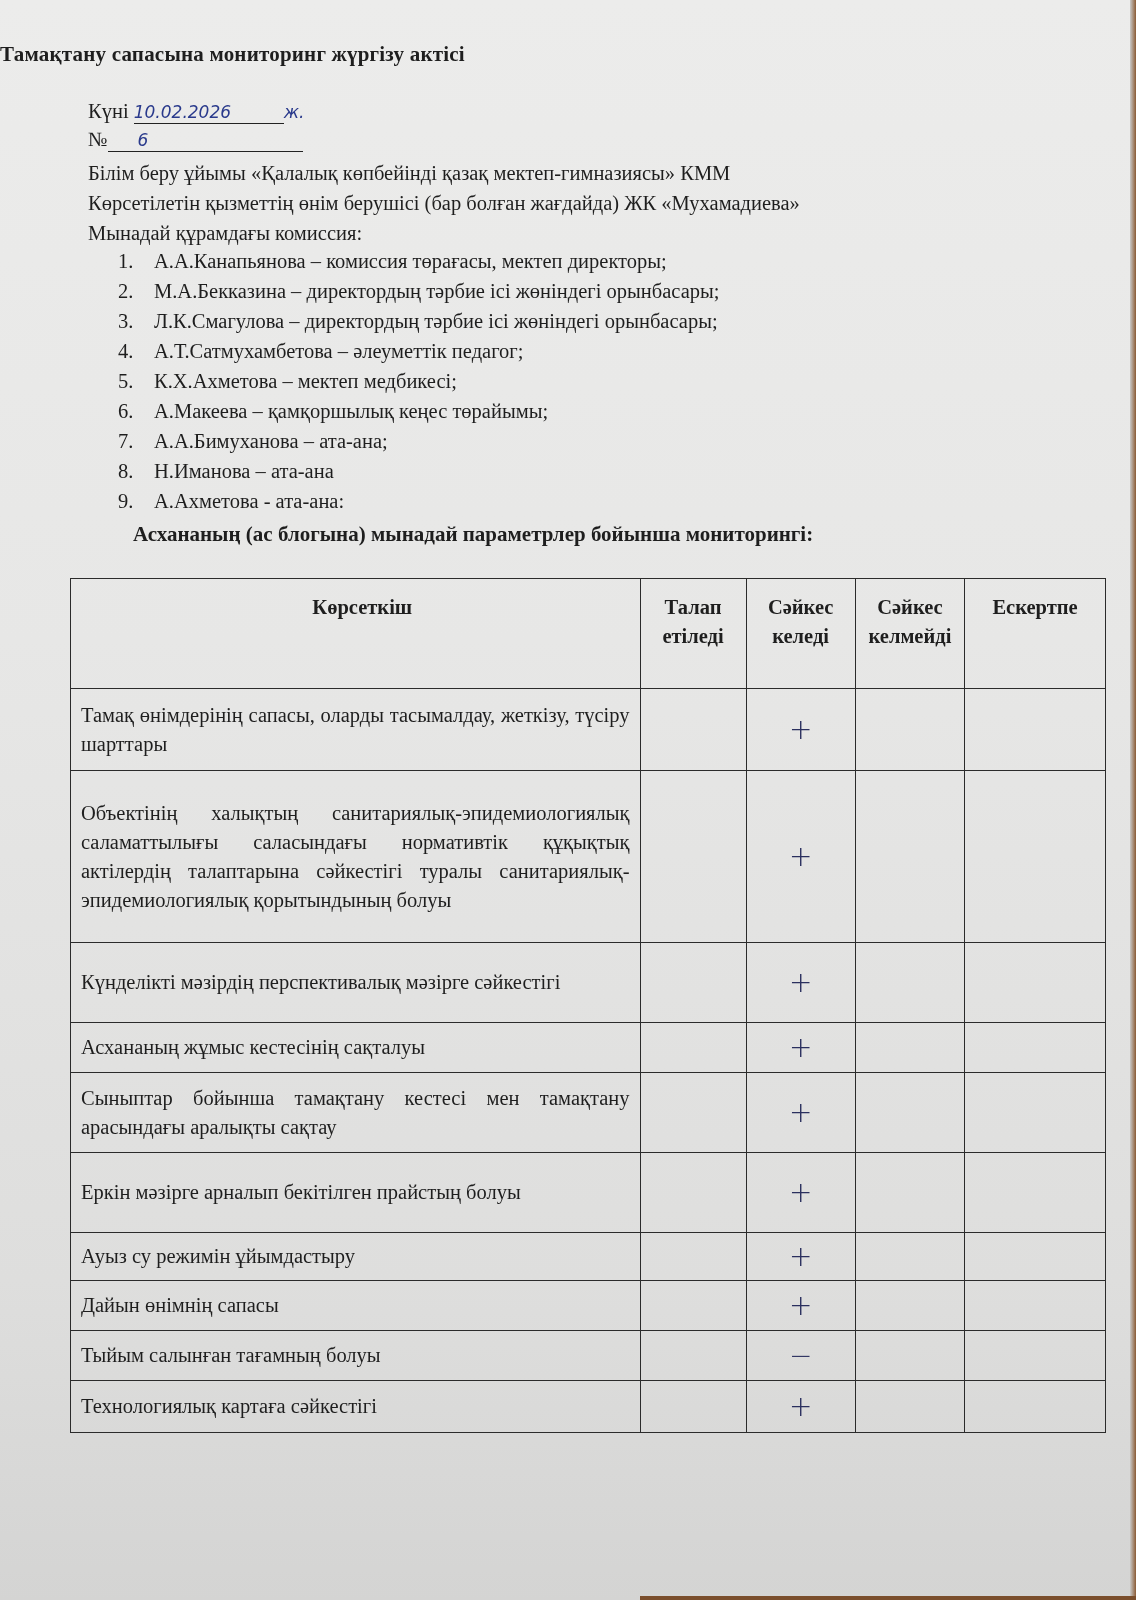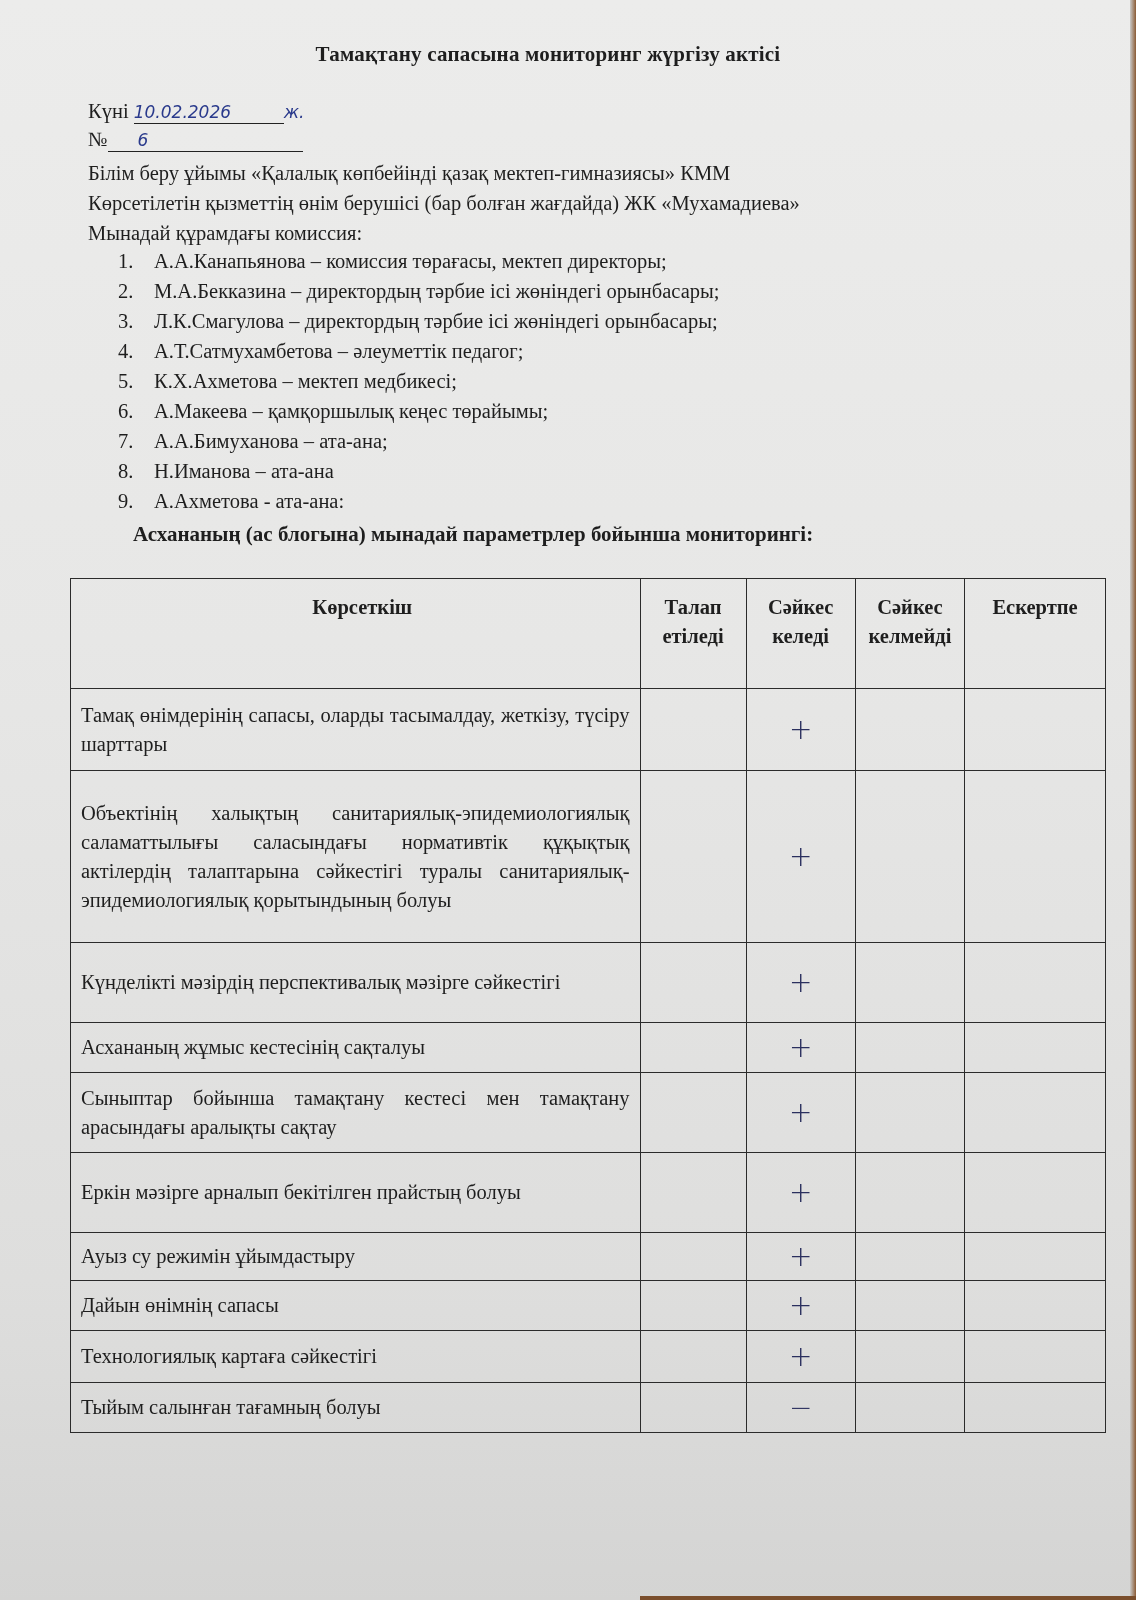--- a/index.html
+++ b/index.html
@@ -12,21 +12,21 @@
   }
   .edge-right {
     position: absolute; right: 0; top: 0; width: 6px; height: 1600px;
     background: linear-gradient(90deg, #c9c9c8, #8a5a34);
   }
   .edge-bottom {
     position: absolute; left: 640px; right: 0; bottom: 0; height: 4px;
     background: #7a4e2c;
   }
   .title {
-    position: absolute; top: 42px; left: 0; width: 1096px; text-align: center;
+    position: absolute; top: 42px; left: 0; width: 1096px; text-align: left;
     font-weight: bold; font-size: 21px; letter-spacing: 0.2px;
   }
   .line { position: absolute; left: 88px; font-size: 20.5px; white-space: nowrap; }
   .hand {
     font-family: "DejaVu Sans", sans-serif; font-style: italic;
     color: #2a3a8c; font-size: 17px;
   }
   .underline-field {
     display: inline-block; border-bottom: 1.5px solid #222; vertical-align: baseline;
   }
@@ -141,28 +141,28 @@
         <td class="mark"></td>
         <td class="mark"></td>
       </tr>
       <tr style="height: 50px; padding-left: 12px;">
         <td class="ind">Дайын өнімнің сапасы</td>
         <td class="mark"></td>
         <td class="mark">+</td>
         <td class="mark"></td>
         <td class="mark"></td>
       </tr>
+      <tr style="height: 50px;">
+        <td class="ind">Тыйым салынған тағамның болуы</td>
+        <td class="mark"></td>
+        <td class="mark">−</td>
+        <td class="mark"></td>
+        <td class="mark"></td>
+      </tr>
       <tr style="height: 52px;">
         <td class="ind">Технологиялық картаға сәйкестігі</td>
         <td class="mark"></td>
         <td class="mark">+</td>
         <td class="mark"></td>
         <td class="mark"></td>
       </tr>
-      <tr style="height: 50px;">
-        <td class="ind">Тыйым салынған тағамның болуы</td>
-        <td class="mark"></td>
-        <td class="mark">−</td>
-        <td class="mark"></td>
-        <td class="mark"></td>
-      </tr>
     </tbody>
 </table>
 
 </body></html>

